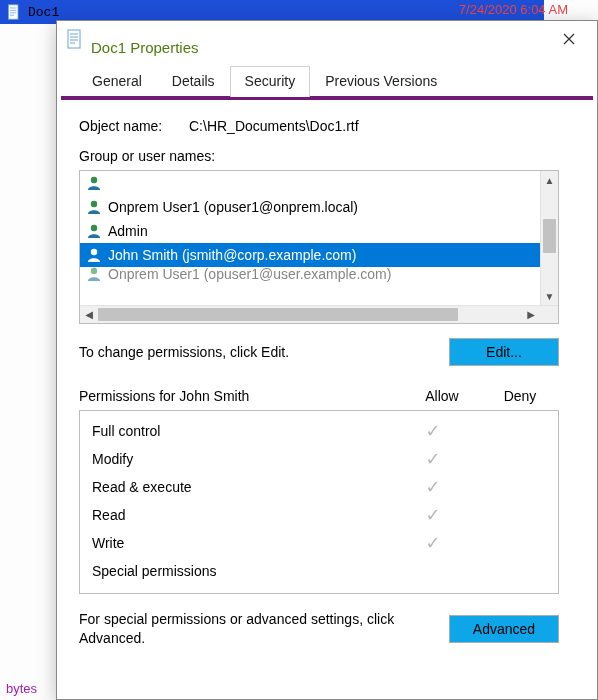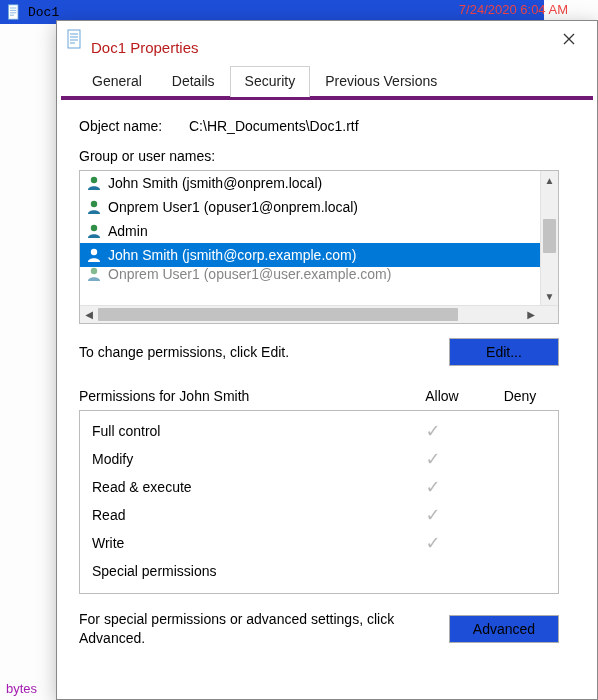--- a/index.html
+++ b/index.html
@@ -48,21 +48,21 @@
     box-shadow: 0 4px 18px rgba(0,0,0,0.25);
     display: flex; flex-direction: column;
   }
   .titlebar {
     display: flex; align-items: center;
     height: 36px;
     padding: 0 8px 0 10px;
     background: #fff;
   }
   .titlebar .file-icon { width:16px; height:20px; margin-right:8px; }
-  .titlebar .title { font-size: 15px; color:#b91c1c;margin-top:16px; }
+  .titlebar .title { font-size: 15px; color:#4d7c0f;margin-top:16px; }
   .titlebar .spacer { flex:1; }
   .close-btn {
     width: 40px; height: 28px;
     display:flex; align-items:center; justify-content:center;
     cursor:pointer;
   }
   .close-btn svg { width:12px; height:12px; }
 
   .tab-strip {
     display:flex;
@@ -162,21 +162,21 @@
 
   .edit-row {
     margin-top: 14px;
     display:flex; align-items:center;
     width:480px;
   }
   .edit-row .hint { flex:1; font-size:14px; }
   .btn {
     min-width: 110px; height:28px;
     padding: 0 14px;
-    background: #1d4ed8;
+    background: #0ea5e9;
     border:1px solid #adadad;
     font-size:14px; font-family:inherit;
     cursor:pointer;
   }
 
   
   .perm-head {
     display:flex; margin-top:22px; width:480px;
     font-size:14px;
   }
@@ -257,21 +257,20 @@
       <div class="label" style="margin-bottom:6px;">Group or user names:</div>
 
       <div class="userlist-wrap">
         <div class="userlist-scroll">
           <div class="userlist" id="userlist">
               <div class="user-row">
                 <svg class="user-icon" viewBox="0 0 16 16">
                   <circle cx="8" cy="5" r="3.2" fill="#2f8f46"></circle>
                   <path d="M2 15 C2 10 14 10 14 15 Z" fill="#22759e"></path>
                 </svg>
-                <span>John Smith (jsmith@onprem.local)</span>
               </div>
               <div class="user-row">
                 <svg class="user-icon" viewBox="0 0 16 16">
                   <circle cx="8" cy="5" r="3.2" fill="#2f8f46"></circle>
                   <path d="M2 15 C2 10 14 10 14 15 Z" fill="#22759e"></path>
                 </svg>
                 <span>Onprem User1 (opuser1@onprem.local)</span>
               </div>
               <div class="user-row">
                 <svg class="user-icon" viewBox="0 0 16 16">

